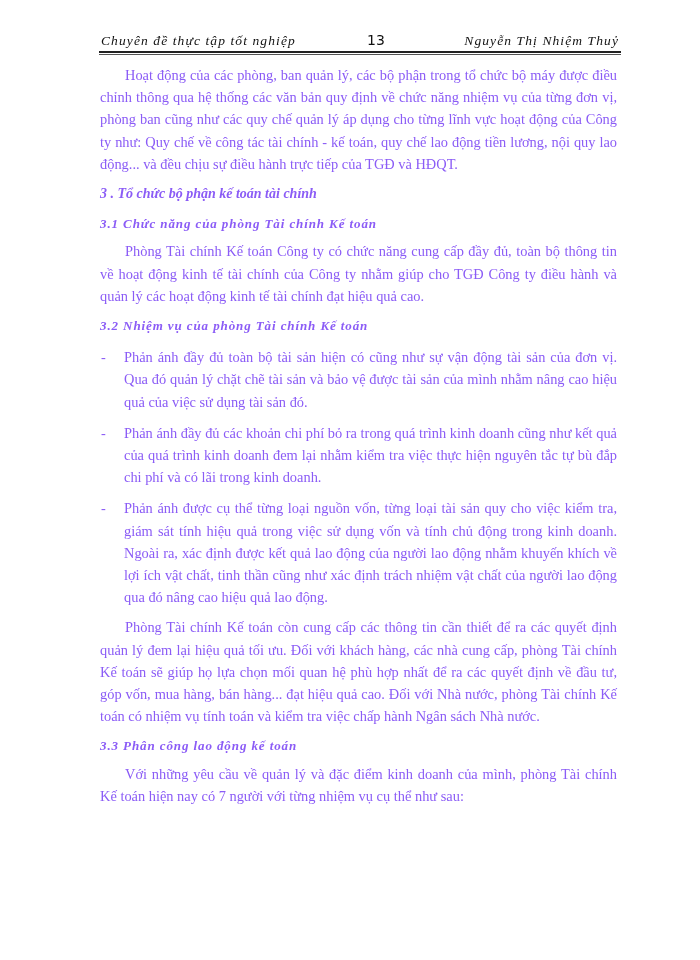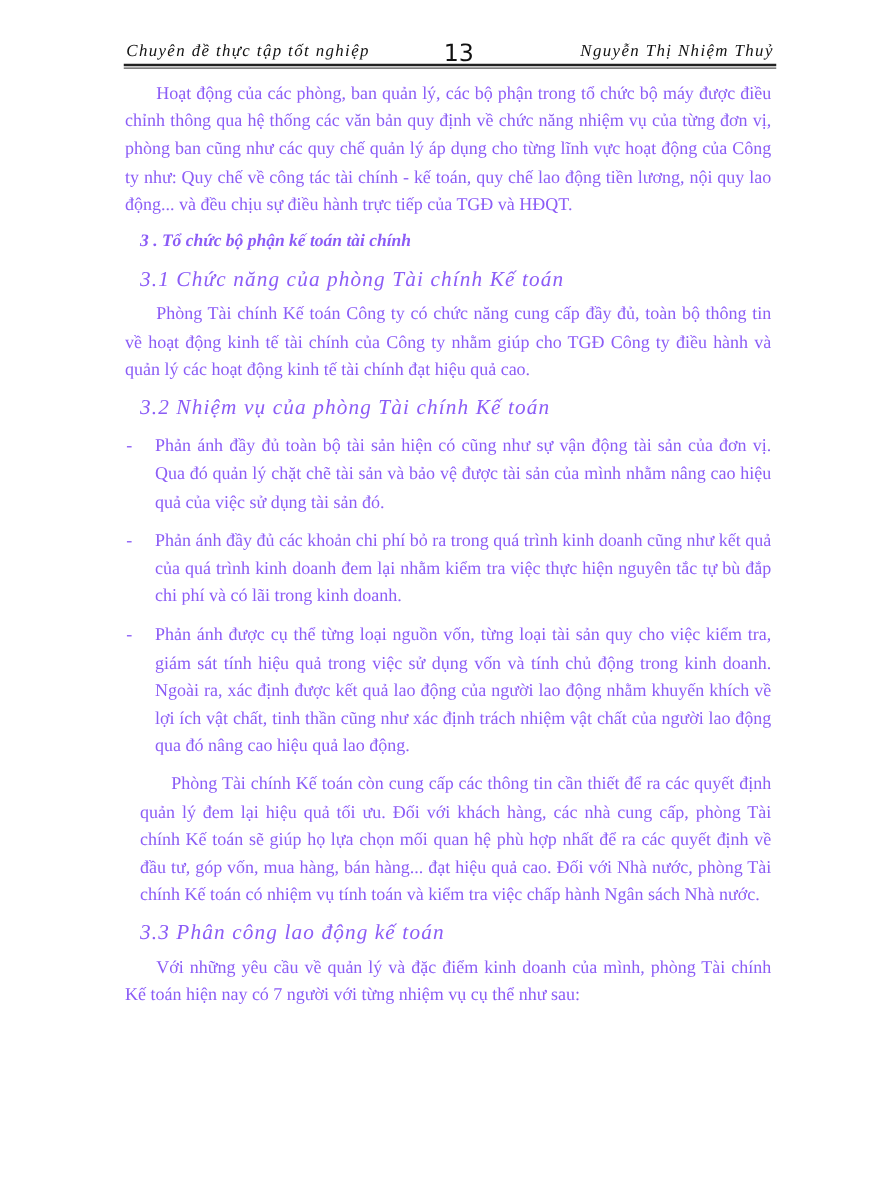--- a/index.html
+++ b/index.html
@@ -1,30 +1,30 @@
 <!DOCTYPE html>
 <html><head>
 <meta charset="utf-8">
 <style>
   html, body { margin: 0; padding: 0; background: #ffffff; }
   body { width: 700px; height: 960px; position: relative; overflow: hidden; }
   .page { position: absolute; left: 0; top: 0; width: 700px; height: 786px; background: #fff; color: #111; }
   .header { position: absolute; left: 99px; top: 31px; width: 522px; height: 20px;
             font-family: "Liberation Serif", serif; font-style: italic; font-size: 13.5px; letter-spacing: 1.1px; color: #111; }
   .header .left { position: absolute; left: 2px; top: 2px; }
-  .header .center { position: absolute; left: 256px; top: 1px; font-style: normal; font-family: "DejaVu Sans", sans-serif; font-size: 19px; letter-spacing: 0; }
+  .header .center { position: absolute; left: 268px; top: 1px; font-style: normal; font-family: "DejaVu Sans", sans-serif; font-size: 14px; letter-spacing: 0; }
   .header .right { position: absolute; right: 2px; top: 2px; }
   .rule { position: absolute; left: 99px; top: 51px; width: 522px; height: 0; border-top: 2px solid #222; border-bottom: 1px solid #555; padding-top: 1px; }
   .body { position: absolute; left: 100px; top: 64px; width: 517px;
           font-family: "Liberation Serif", serif; font-size: 14.4px; line-height: 22.2px; color: #8b5cf6; }
   p { margin: 0; text-align: justify; }
   .indent { text-indent: 25px; }
-  h3 { margin: 0; font-family: "Liberation Serif", serif; font-style: italic; font-size: 17px; letter-spacing: 0.9px; font-weight: normal; }
+  h3 { margin: 0; font-family: "Liberation Serif", serif; font-style: italic; font-size: 13px; letter-spacing: 0.9px; font-weight: bold; }
   h3.bold { font-weight: bold; letter-spacing: 0; font-size: 14px; }
-  .sp6 { margin-top: 8px; margin-left: 12px; }
+  .sp6 { margin-top: 8px; }
   .sp4 { margin-top: 5px; }
   ul.dash { list-style: none; margin: 0; padding: 0; }
   ul.dash li { position: relative; padding-left: 24px; text-align: justify; margin-top: 9px; }
   ul.dash li .dash-mark { position: absolute; left: 1px; top: 0; }
 </style>
 </head>
 <body>
 
 <div class="page">
   <div class="header">

